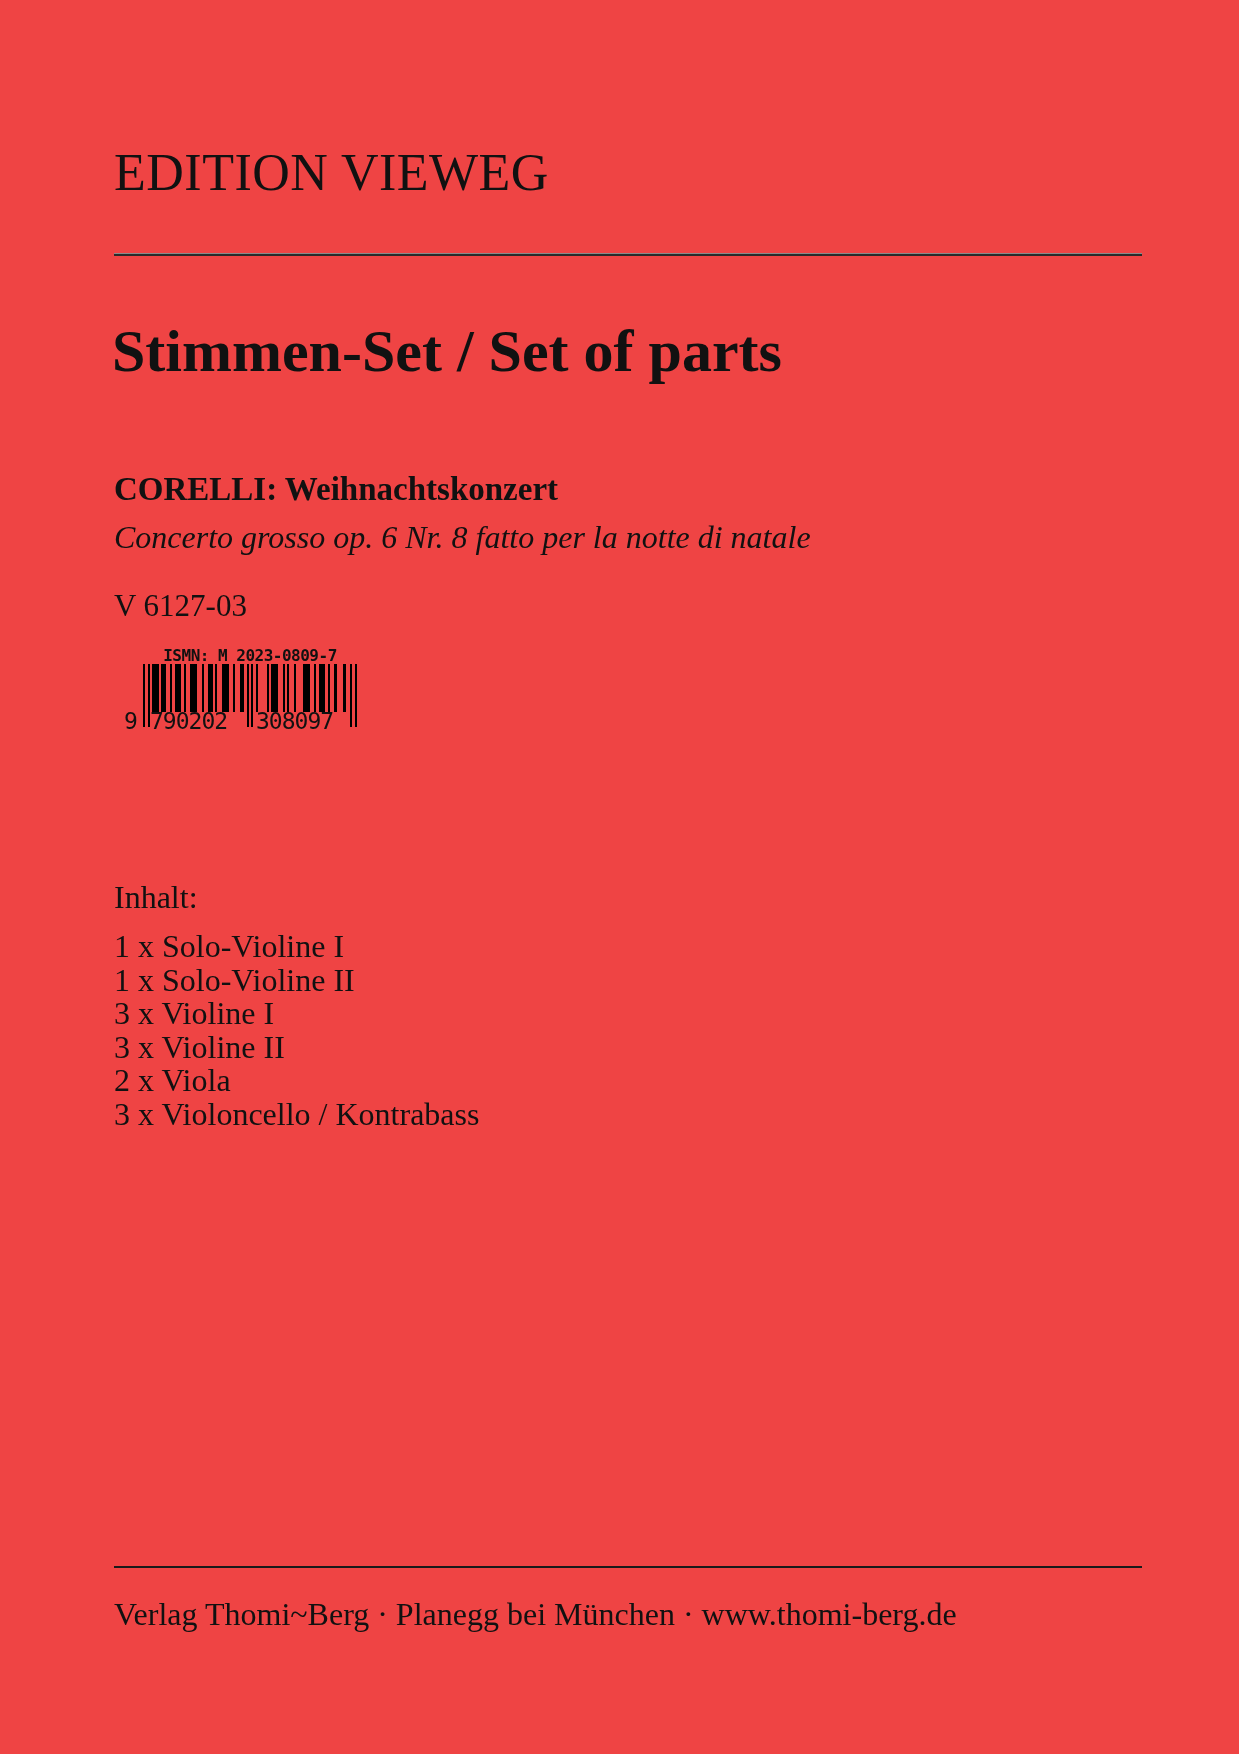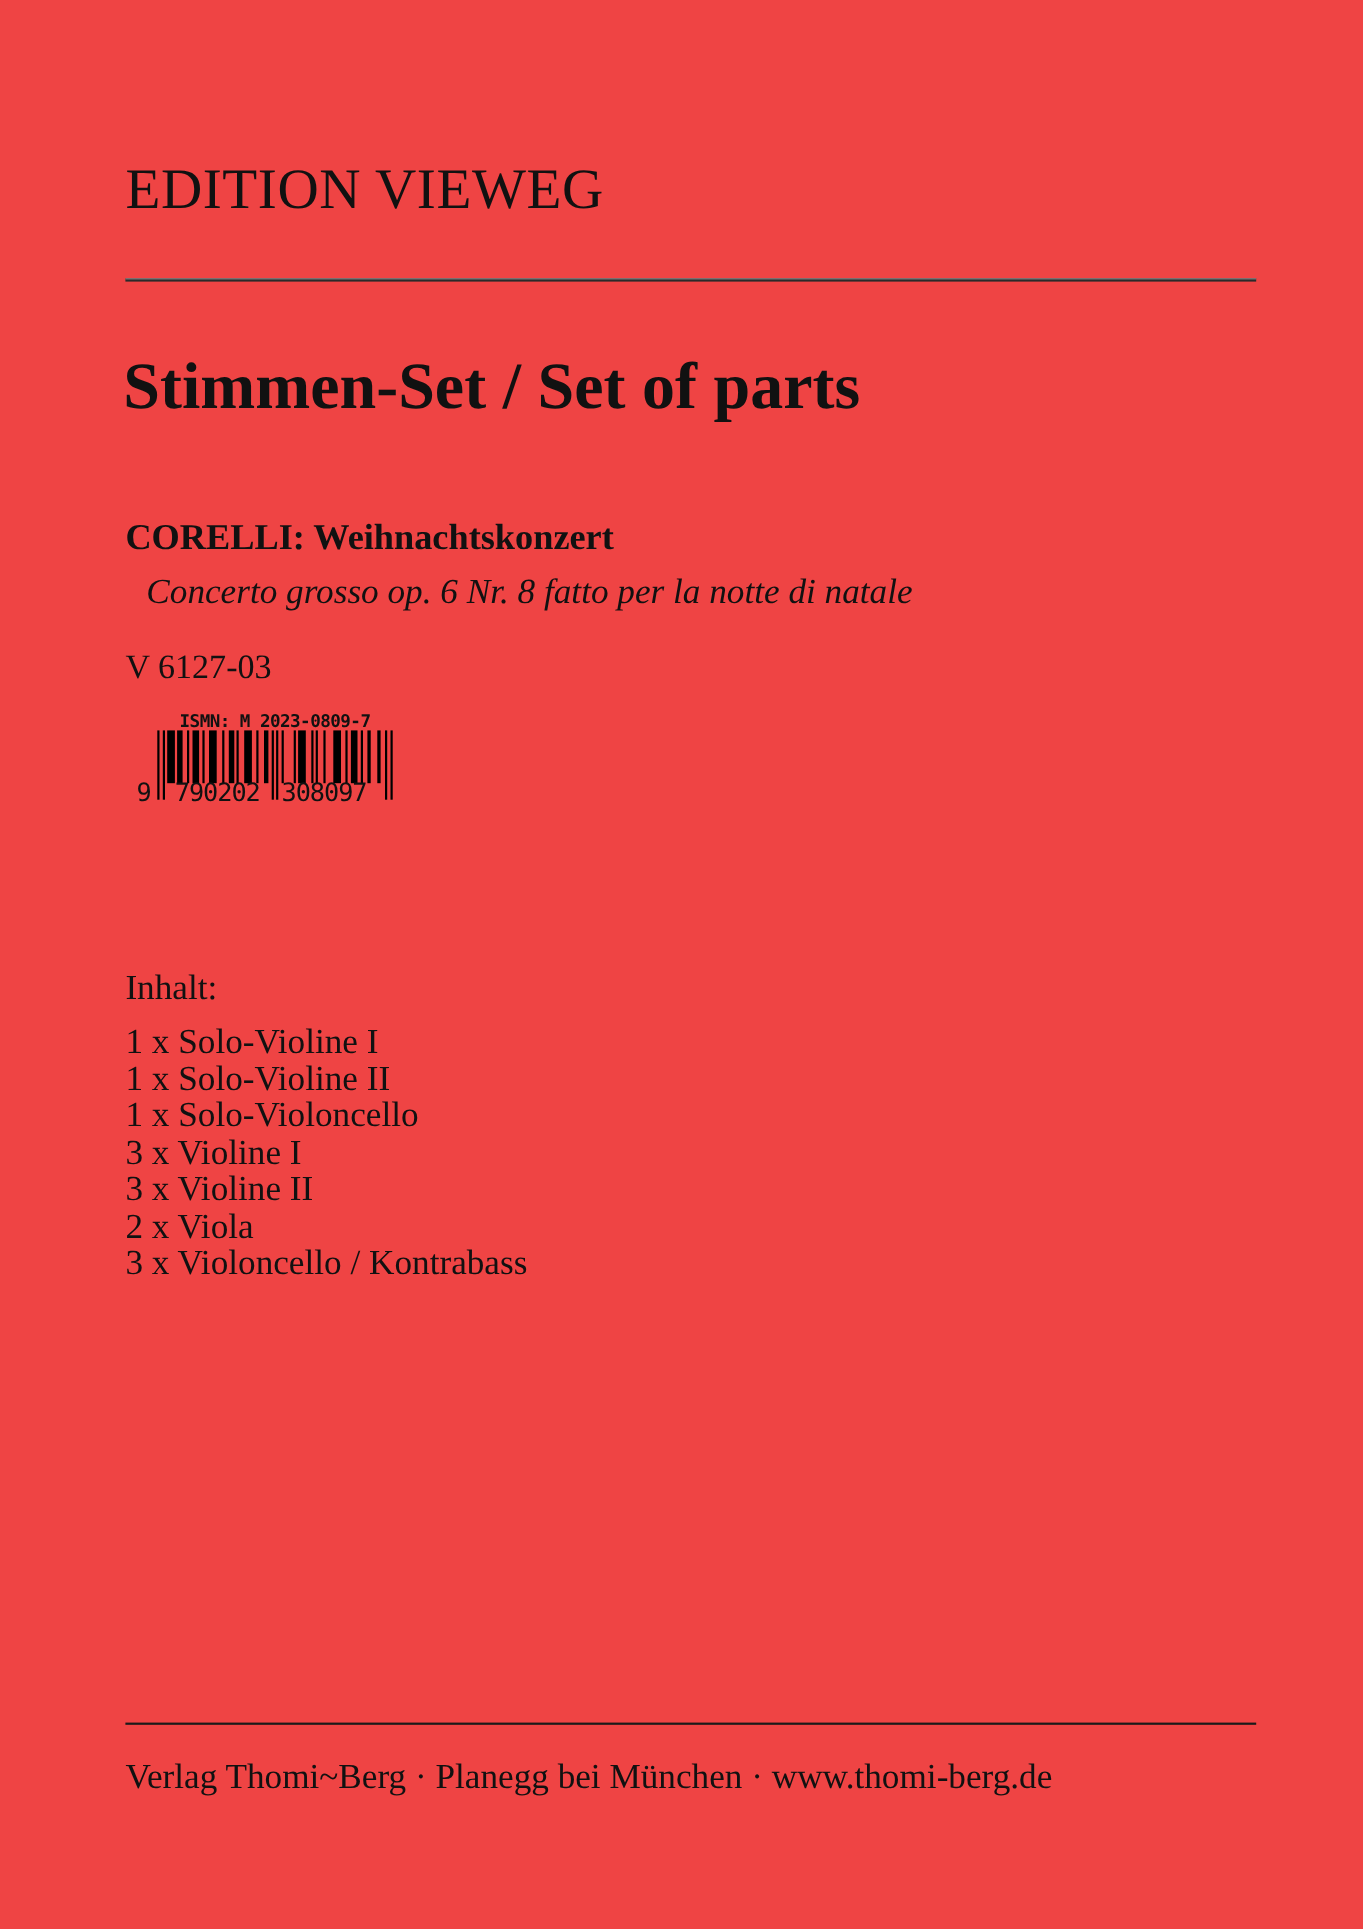--- a/index.html
+++ b/index.html
@@ -12,34 +12,34 @@
     font-family: "Liberation Serif", "DejaVu Serif", serif;
     color: #111111;
     overflow: hidden;
   }
   .abs { position: absolute; white-space: nowrap; }
 
   .brand       { left: 114px; top: 147px; font-size: 52px; line-height: 1; letter-spacing: 0.5px; }
   .rule-top    { left: 114px; top: 253px; width: 1028px; height: 3px; background: #2a2a2a; border-top: 1px solid #8a8a8a; box-sizing: border-box; }
   .main-title  { left: 112px; top: 321px; font-size: 60px; font-weight: bold; line-height: 1; }
   .composer    { left: 114px; top: 473px; font-size: 33px; font-weight: bold; line-height: 1; }
-  .subtitle    { left: 114px; top: 521px; font-size: 32px; font-style: italic; line-height: 1; margin-left: 19px; }
+  .subtitle    { left: 114px; top: 521px; font-size: 32px; font-style: italic; line-height: 1; }
   .catalog     { left: 114px; top: 590px; font-size: 31px; line-height: 1; }
 
   .barcode     { left: 124px; top: 664px; width: 250px; height: 72px; position: absolute; }
   .ismn-label  { position: absolute; left: 19px; top: -18px; width: 214px; text-align: center;
                  font-family: "DejaVu Sans Mono", monospace; font-size: 16px; font-weight: bold;
                  letter-spacing: -0.5px; white-space: nowrap; }
   .bars        { position: absolute; left: 19px; top: 0; width: 214px; height: 63px; }
   .bar         { position: absolute; top: 0; height: 48px; background: #000; }
   .bar.tall    { height: 63px; }
   .bc-digit    { position: absolute; top: 46px; font-family: "DejaVu Sans Mono", monospace;
                  font-size: 23px; line-height: 1; letter-spacing: -1px; }
   .bc-lead     { left: 0; }
-  .bc-left     { left: 26px;  width: 95px; text-align: center; }
+  .bc-left     { left: 26px;  width: 95px; }
   .bc-right    { left: 132px; width: 95px; text-align: left; }
 
   .inhalt-head { left: 114px; top: 881px; font-size: 32px; line-height: 1; }
   .inhalt-list { left: 114px; top: 930px; font-size: 32px; line-height: 33.5px; position: absolute; }
   .inhalt-list .row { white-space: nowrap; }
 
   .rule-bottom { left: 114px; top: 1566px; width: 1028px; height: 2px; background: #1a1a1a; }
   .footer-line { left: 114px; top: 1598px; font-size: 32px; line-height: 1; }
 </style>
 </head>
@@ -96,21 +96,20 @@
     <div class="bc-digit bc-lead">9</div>
     <div class="bc-digit bc-left">790202</div>
     <div class="bc-digit bc-right">308097</div>
   </div>
 
   <div class="abs inhalt-head">Inhalt:</div>
 
   <div class="inhalt-list">
     <div class="row">1 x Solo-Violine I</div>
     <div class="row">1 x Solo-Violine II</div>
-    <div class="row">1 x Solo-Violoncello</div>
     <div class="row">3 x Violine I</div>
     <div class="row">3 x Violine II</div>
     <div class="row">2 x Viola</div>
     <div class="row">3 x Violoncello / Kontrabass</div>
   </div>
 
   <div class="abs rule-bottom"></div>
 
   <div class="abs footer-line">Verlag Thomi~Berg · Planegg bei München · www.thomi-berg.de</div>
 

